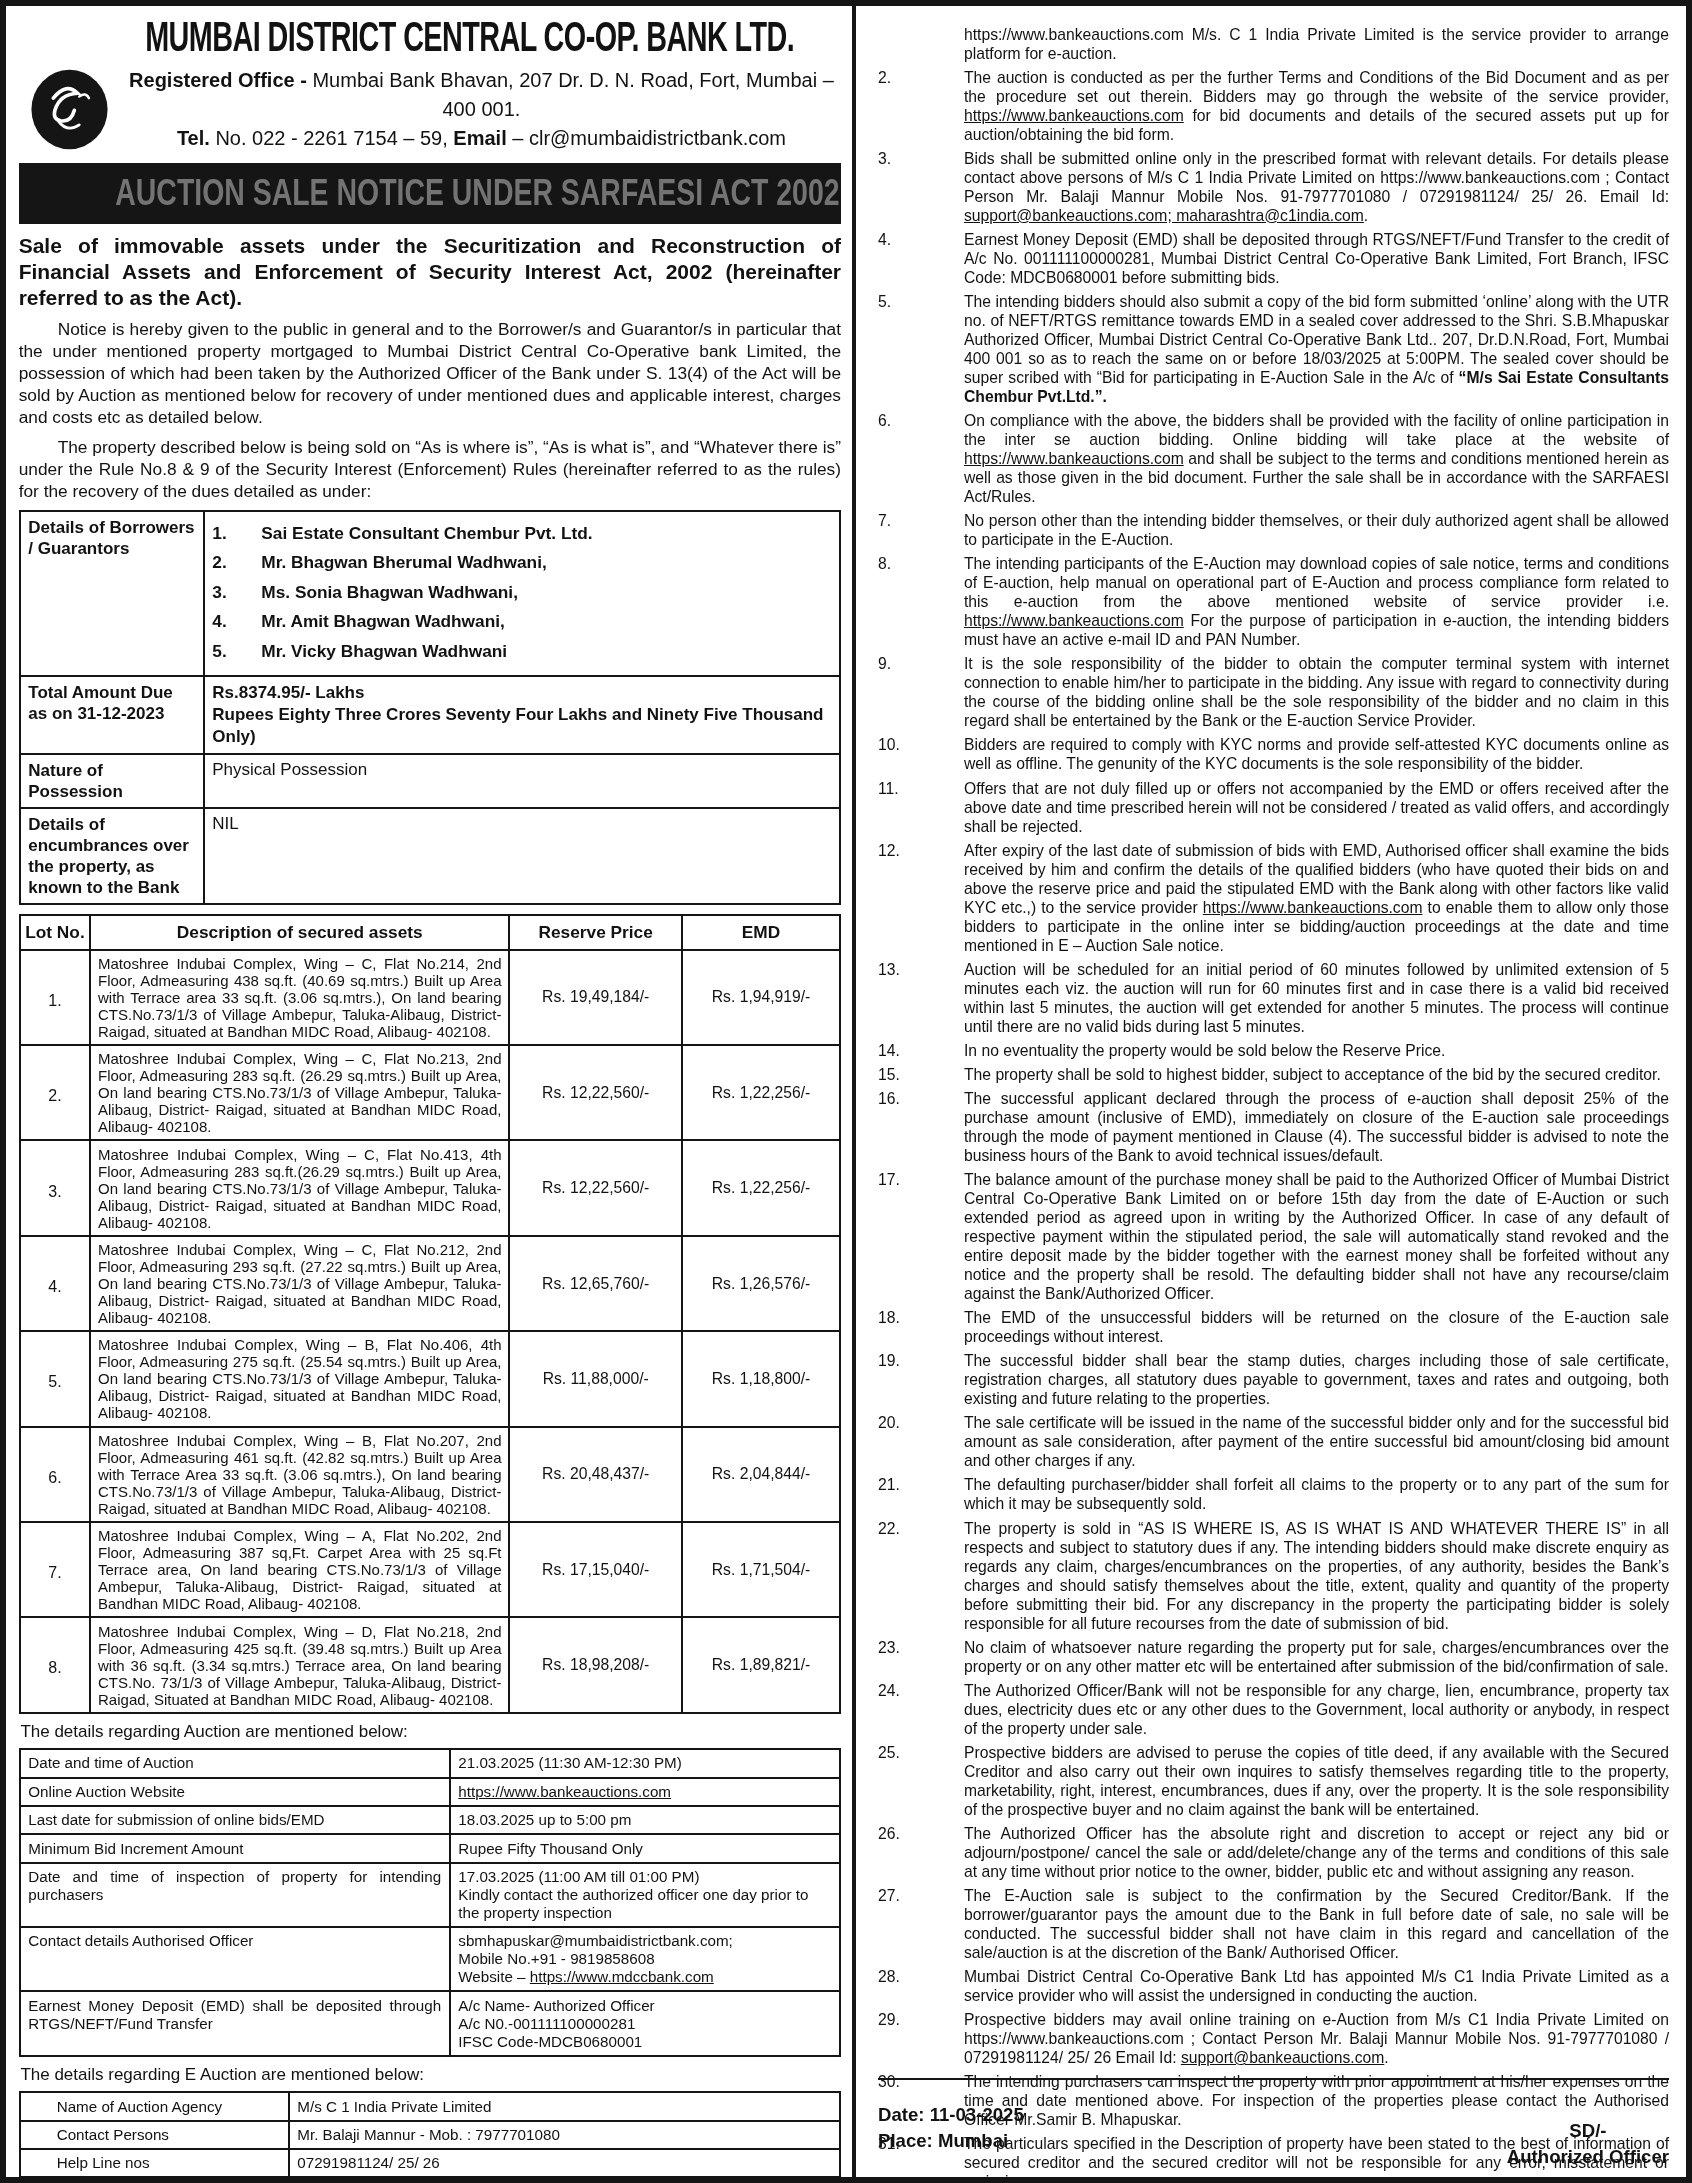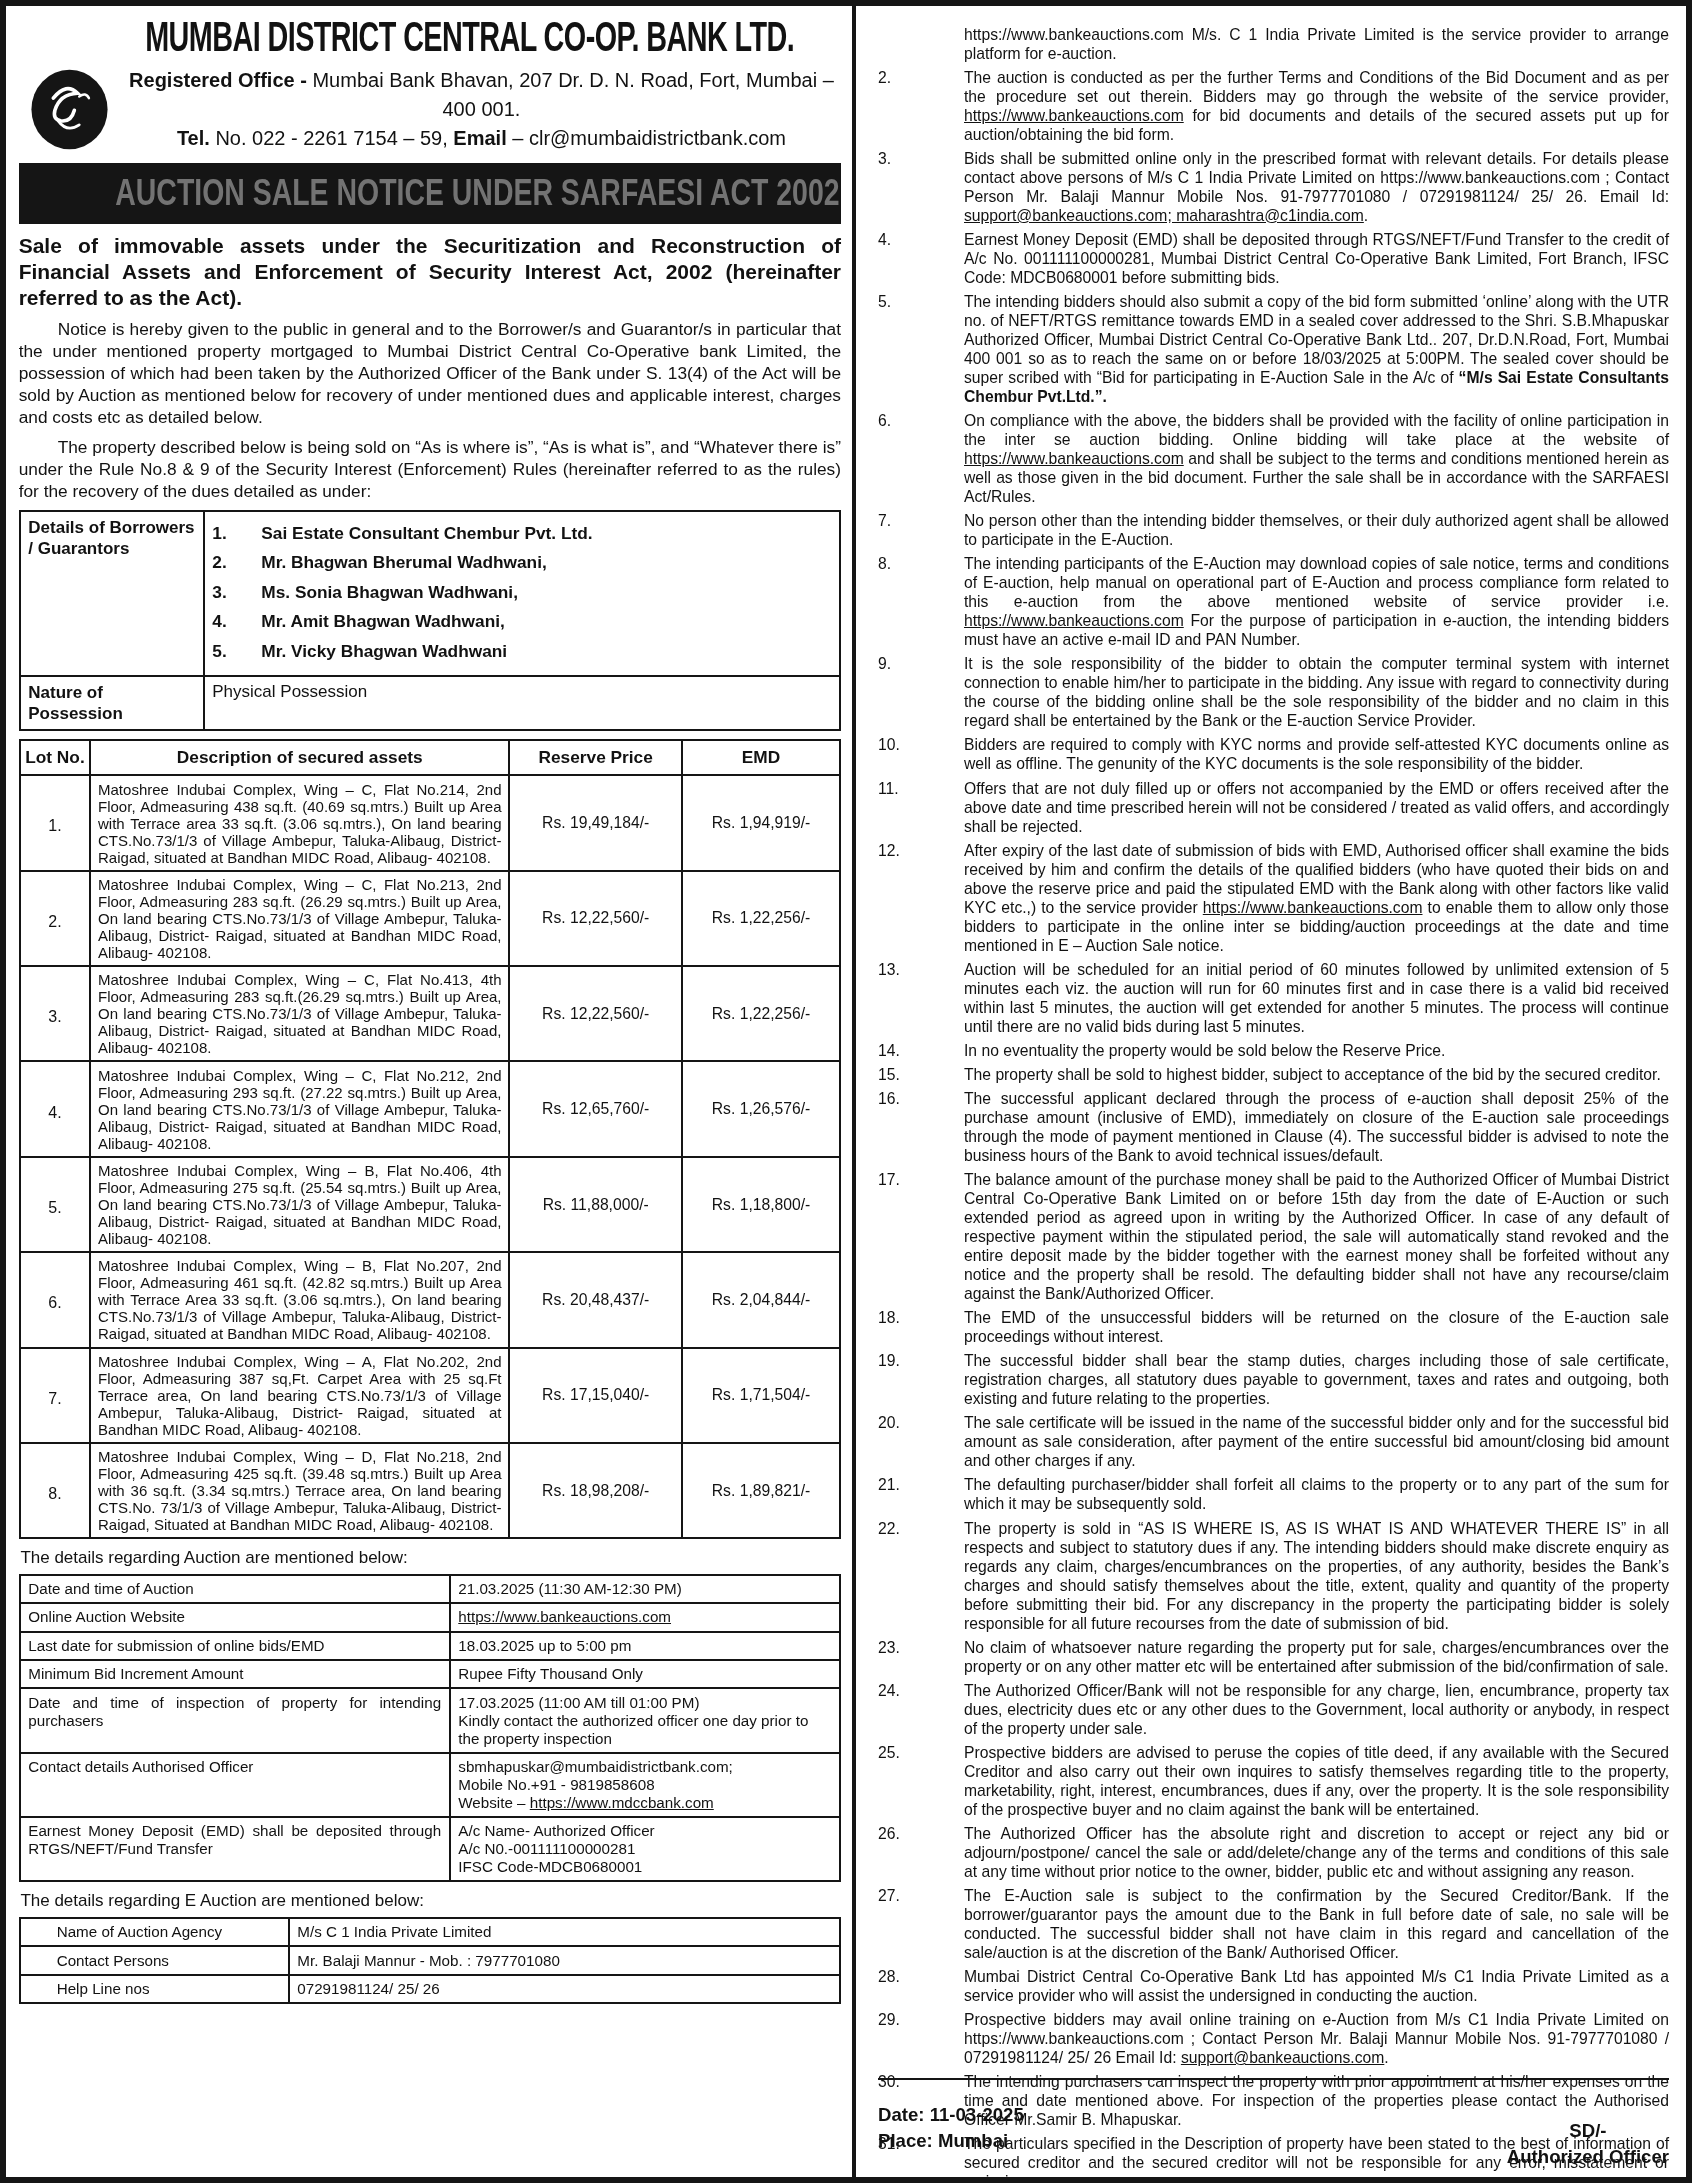--- a/index.html
+++ b/index.html
@@ -113,22 +113,33 @@
                 <span class="n">4.</span>
                 <span>Mr. Amit Bhagwan Wadhwani,</span>
               </div>
               <div class="b-item">
                 <span class="n">5.</span>
                 <span>Mr. Vicky Bhagwan Wadhwani</span>
               </div>
             </td>
       </tr>
       <tr>
+        <td class="lbl">Total Amount Due as on 31-12-2023</td>
+        <td>
+          <div class="amount-line">Rs.8374.95/- Lakhs</div>
+          <div class="amount-line">Rupees Eighty Three Crores Seventy Four Lakhs and Ninety Five Thousand Only)</div>
+        </td>
+      </tr>
+      <tr>
         <td class="lbl">Nature of Possession</td>
         <td>Physical Possession</td>
+      </tr>
+      <tr>
+        <td class="lbl">Details of encumbrances over the property, as known to the Bank</td>
+        <td>NIL</td>
       </tr>
     </tbody>
       </table>
 
     <table class="lots-table">
       <thead>
         <tr>
           <th>Lot No.</th>
           <th>Description of secured assets</th>
           <th>Reserve Price</th>

